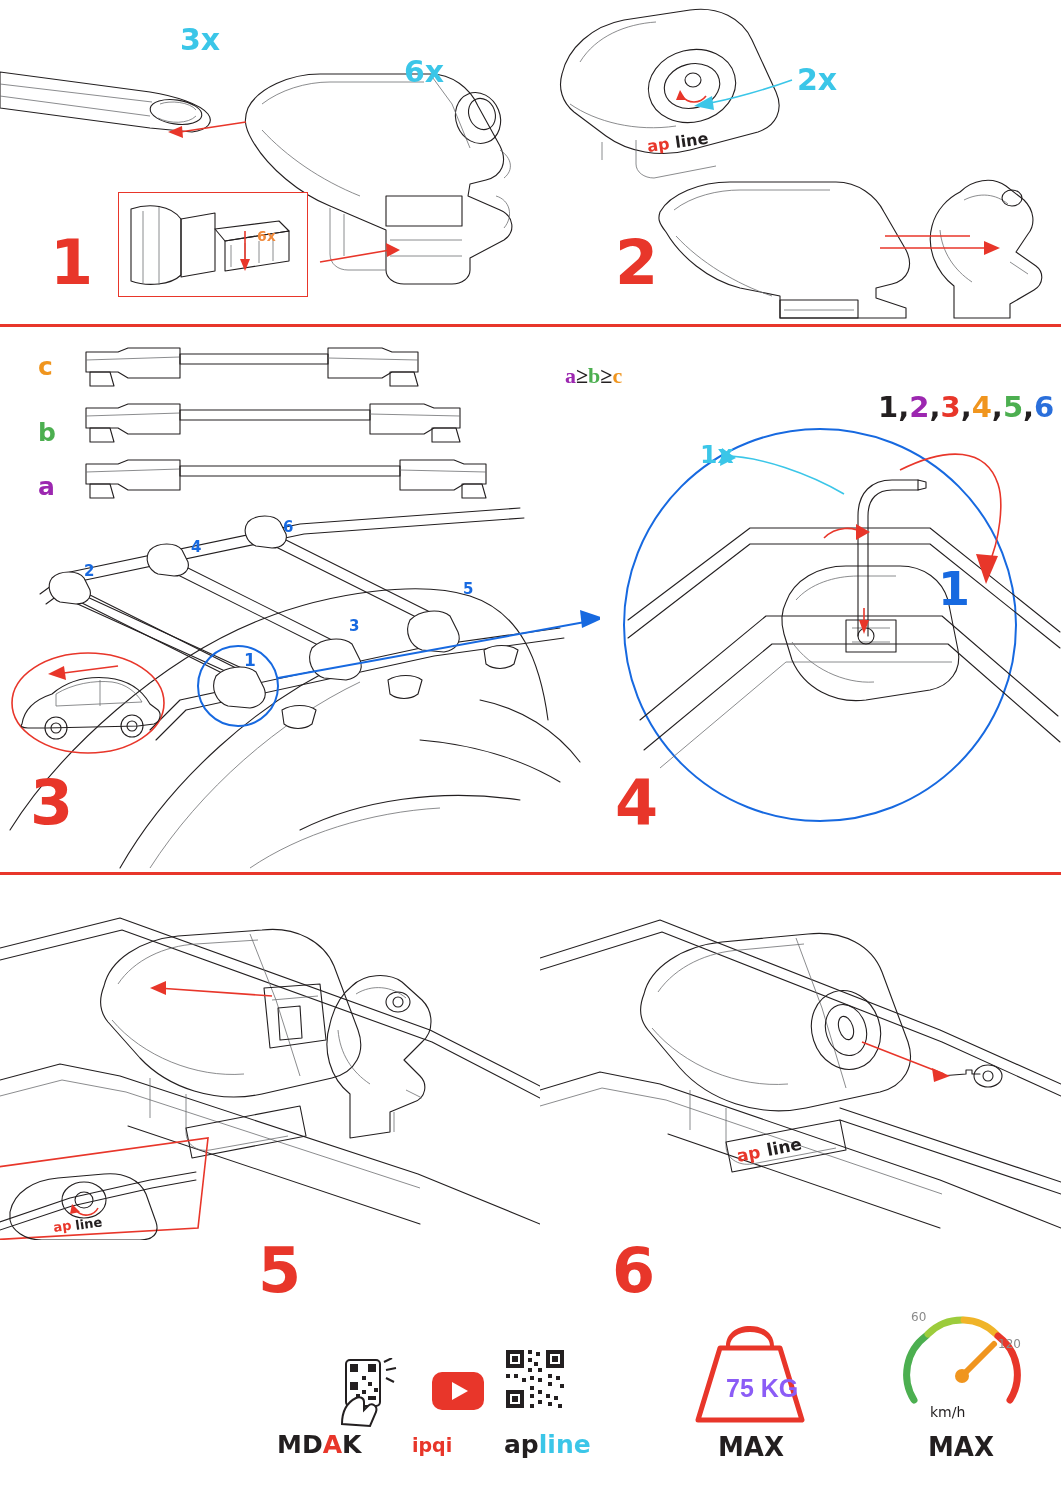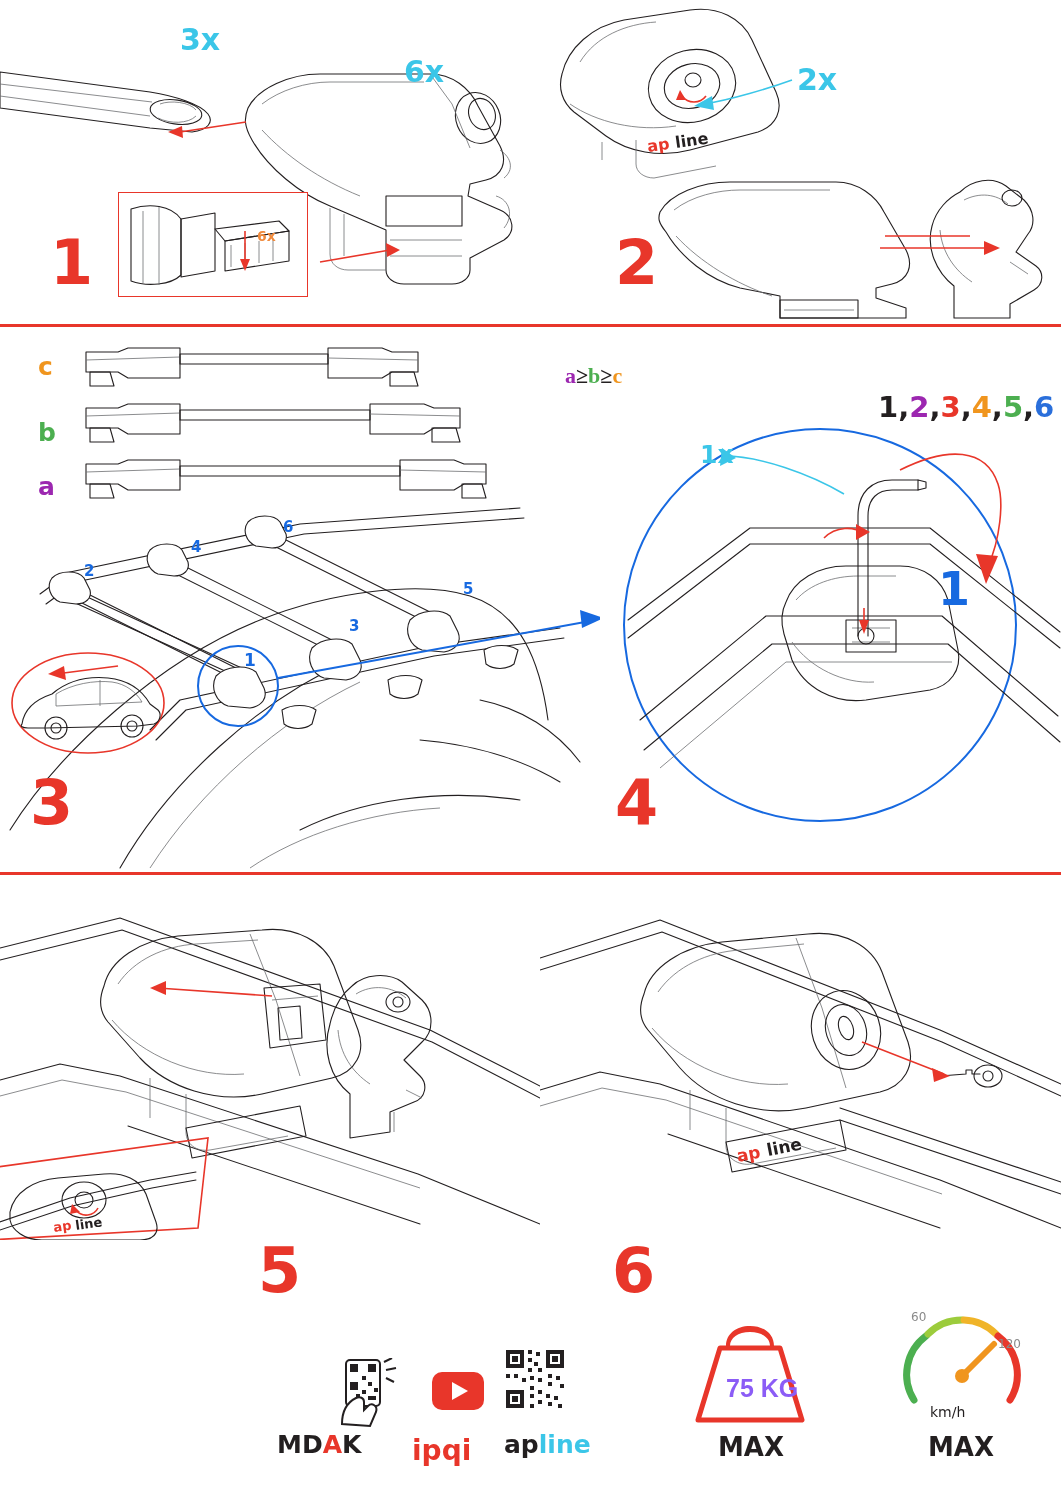--- a/index.html
+++ b/index.html
@@ -107,21 +107,21 @@
   #brand-accessorypart .k2 { color:#e8362a; }
 
   #brand-mdak {
     position:absolute; left:277px; top:1430px;
     font-family:"DejaVu Sans", sans-serif; font-weight:bold; font-size:25px; color:#231f20;
   }
   #brand-mdak .accent { color:#e8362a; }
 
   #brand-ipqi {
     position:absolute; left:412px; top:1434px;
-    font-family:"DejaVu Sans", sans-serif; font-weight:bold; font-size:28px; color:#e8362a;
+    font-family:"DejaVu Sans", sans-serif; font-weight:bold; font-size:19px; color:#e8362a;
   }
   #brand-apline {
     position:absolute; left:504px; top:1430px;
     font-family:"DejaVu Sans", sans-serif; font-weight:bold; font-size:25px; color:#231f20;
   }
   #brand-apline .accent { color:#3bc6e8; }
 
   .max-label {
     position:absolute; font-family:"DejaVu Sans", sans-serif;
     font-weight:bold; font-size:26px; color:#231f20;

